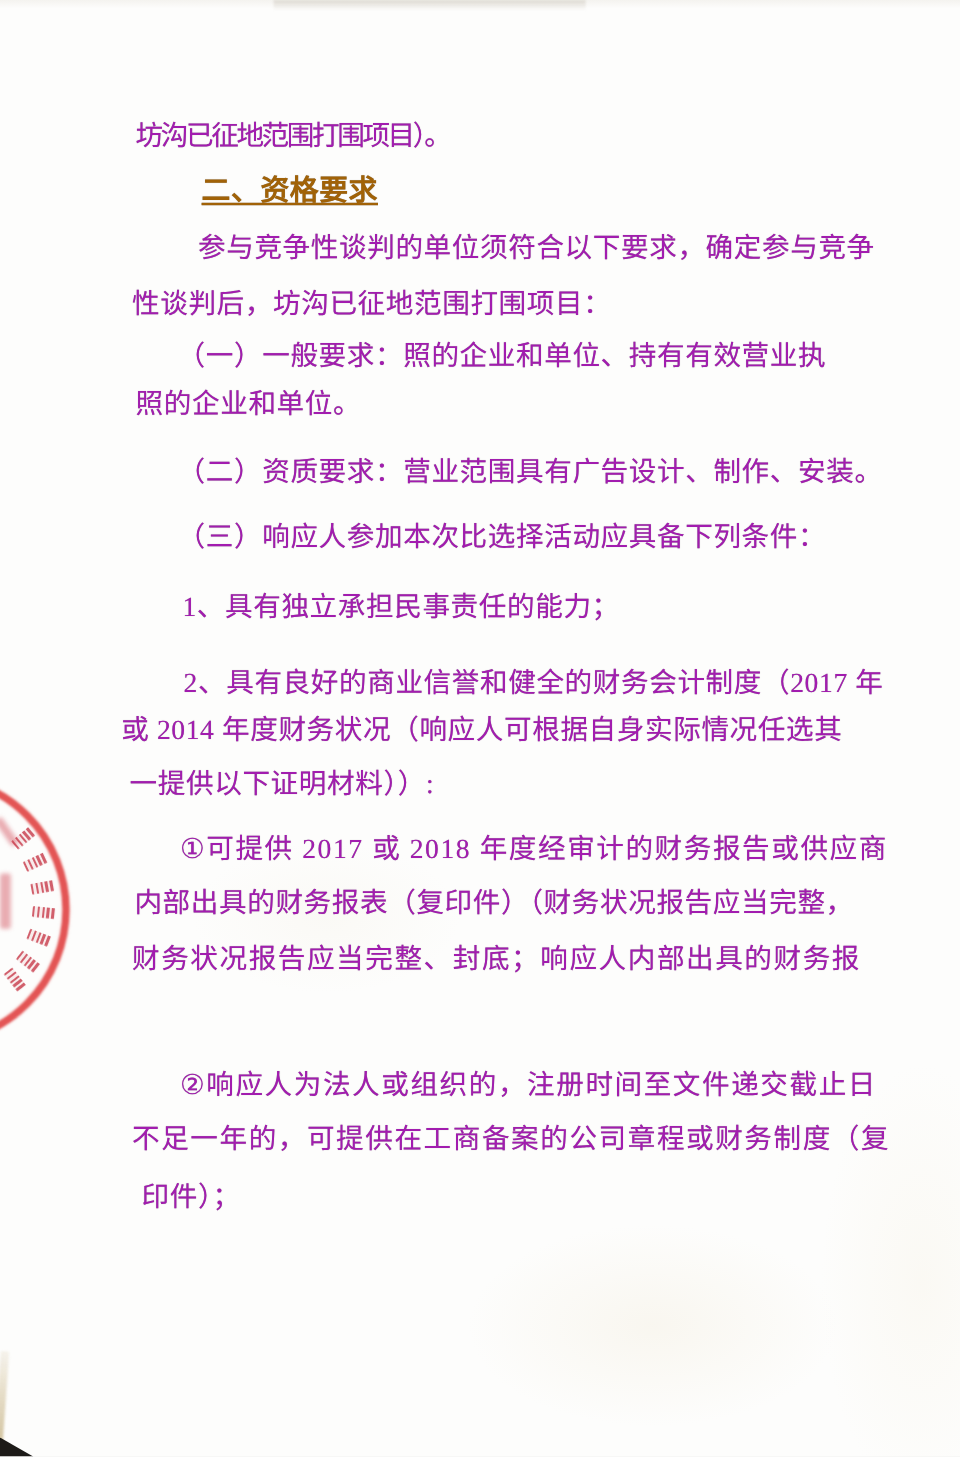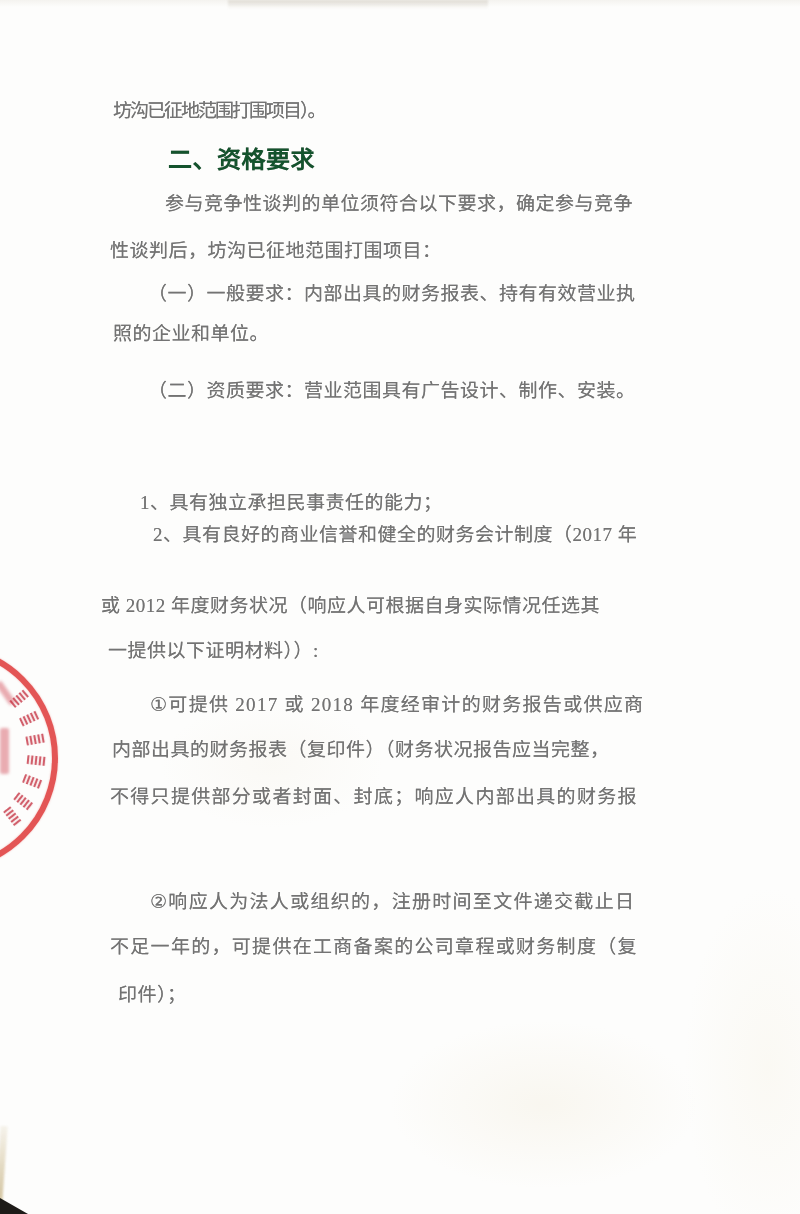--- a/index.html
+++ b/index.html
@@ -26,30 +26,31 @@
     pointer-events:none;
   }
   .top-smudge{
     position:absolute;left:228px;top:0;width:260px;height:9px;
     background:linear-gradient(180deg, rgba(165,155,135,0.28), rgba(165,155,135,0));
     filter:blur(1px);
   }
   .line{
     position:absolute;
     white-space:nowrap;
-    font-size:19px;
+    font-size:23px;
     line-height:1.18;
     letter-spacing:0.5px;
-    color:#737373;
+    color:#a21caf;
     text-shadow:0 0 0.6px rgba(58,58,58,0.55);
   }
   .line.bold{
     font-weight:bold;
     font-size:24px;
-    color:#14532d;
+    color:#a16207;
+    text-decoration:underline;
   }
   .line.tight{letter-spacing:-2px;}
   .line.loose{letter-spacing:1.3px;}
 
   
   .seal{
     position:absolute;left:0;top:640px;width:60px;height:220px;
     pointer-events:none;
   }
   .seal-ring{
@@ -94,30 +95,31 @@
 
 <div class="page">
 
   <div class="paper-texture"></div>
   <div class="top-smudge"></div>
 
   <div class="line tight" style="top:100px;left:113px">坊沟已征地范围打围项目）。</div>
   <div class="line bold" style="top:146px;left:168px">二、资格要求</div>
   <div class="line" style="top:193px;left:165px">参与竞争性谈判的单位须符合以下要求，确定参与竞争</div>
   <div class="line" style="top:240px;left:110px">性谈判后，坊沟已征地范围打围项目：</div>
-  <div class="line" style="top:283px;left:148px">（一）一般要求：内部出具的财务报表、持有有效营业执</div>
+  <div class="line" style="top:283px;left:148px">（一）一般要求：照的企业和单位、持有有效营业执</div>
   <div class="line" style="top:323px;left:113px">照的企业和单位。</div>
   <div class="line" style="top:380px;left:148px">（二）资质要求：营业范围具有广告设计、制作、安装。</div>
-  <div class="line" style="top:492px;left:140px">1、具有独立承担民事责任的能力；</div>
-  <div class="line" style="top:524px;left:153px">2、具有良好的商业信誉和健全的财务会计制度（2017 年</div>
-  <div class="line" style="top:595px;left:101px">或 2012 年度财务状况（响应人可根据自身实际情况任选其</div>
+  <div class="line" style="top:434px;left:148px">（三）响应人参加本次比选择活动应具备下列条件：</div>
+  <div class="line" style="top:492px;left:152px">1、具有独立承担民事责任的能力；</div>
+  <div class="line" style="top:556px;left:153px">2、具有良好的商业信誉和健全的财务会计制度（2017 年</div>
+  <div class="line" style="top:595px;left:101px">或 2014 年度财务状况（响应人可根据自身实际情况任选其</div>
   <div class="line" style="top:640px;left:108px">一提供以下证明材料））:</div>
   <div class="line loose" style="top:694px;left:150px">①可提供 2017 或 2018 年度经审计的财务报告或供应商</div>
   <div class="line" style="top:739px;left:112px">内部出具的财务报表（复印件）（财务状况报告应当完整，</div>
-  <div class="line loose" style="top:786px;left:110px">不得只提供部分或者封面、封底；响应人内部出具的财务报</div>
+  <div class="line loose" style="top:786px;left:110px">财务状况报告应当完整、封底；响应人内部出具的财务报</div>
   <div class="line loose" style="top:891px;left:150px">②响应人为法人或组织的，注册时间至文件递交截止日</div>
   <div class="line loose" style="top:936px;left:110px">不足一年的，可提供在工商备案的公司章程或财务制度（复</div>
   <div class="line" style="top:984px;left:118px">印件）；</div>
 
   <div class="seal">
     <div class="seal-ring"></div>
     <span class="seal-mark" style="left:10px;top:54px;transform:rotate(-40deg)"></span>
     <span class="seal-mark" style="left:20px;top:74px;transform:rotate(-25deg)"></span>
     <span class="seal-mark" style="left:26px;top:95px;transform:rotate(-10deg)"></span>
     <span class="seal-mark" style="left:27px;top:116px;transform:rotate(6deg)"></span>

